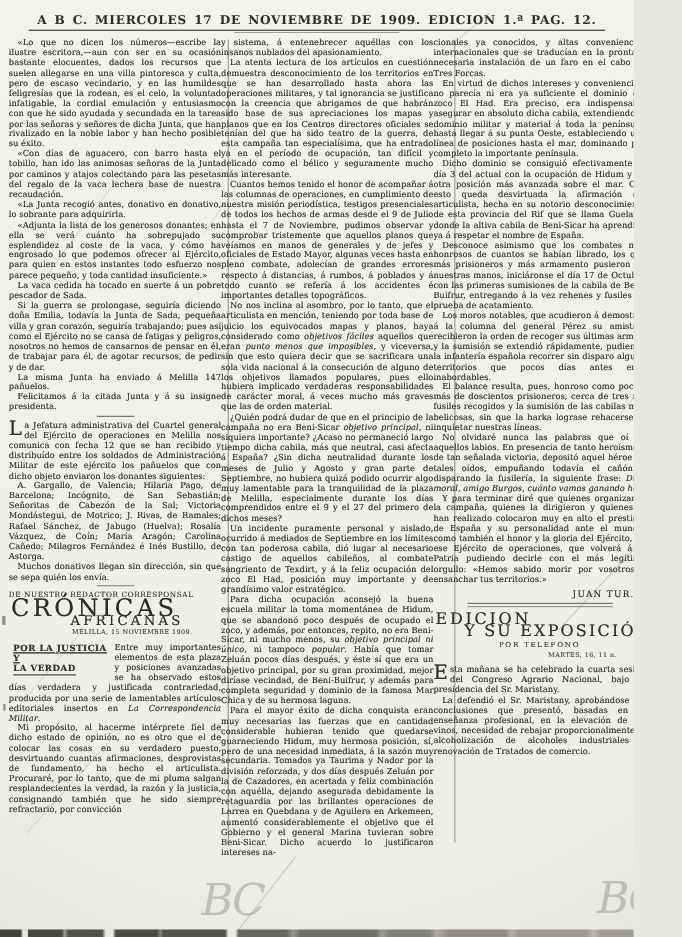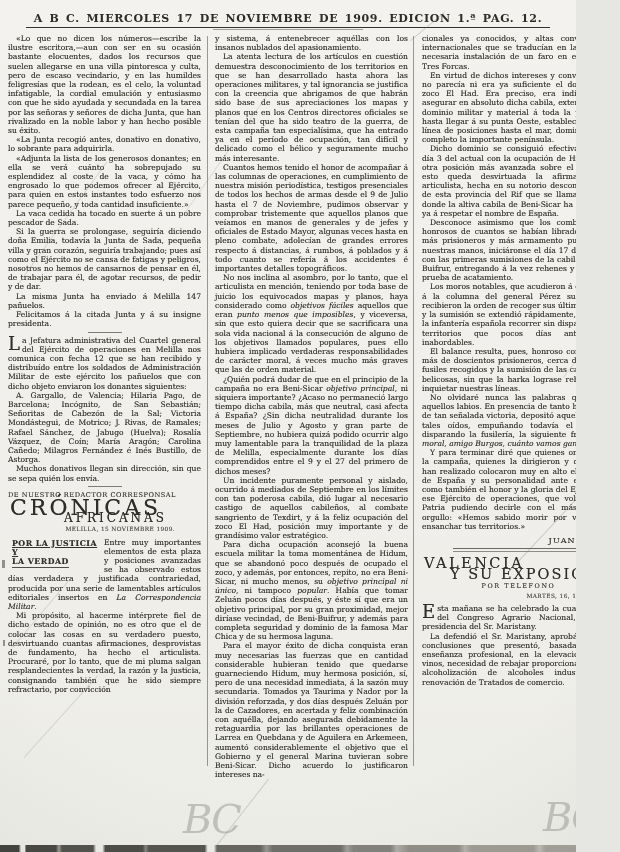--- a/index.html
+++ b/index.html
@@ -10,21 +10,21 @@
   .page::after{content:"";position:absolute;inset:0;pointer-events:none;
         background:radial-gradient(120% 90% at 50% 40%,rgba(255,255,255,0) 60%,rgba(120,118,110,.12) 100%);}
 
   
   .masthead{position:absolute;top:7px;left:0;right:0;text-align:center;z-index:3;}
   .masthead-line{display:inline-block;font-size:11px;font-weight:bold;letter-spacing:.7px;
         word-spacing:2px;color:#2e2c27;border-bottom:1.7px solid #34322c;padding:0 8px 2px;}
   .masthead-sub-rule{width:150px;margin:1px auto 0;border-top:1px solid rgba(60,58,50,.45);}
 
   
-  .columns{position:absolute;top:34px;left:8px;width:606px;display:flex;gap:14px;
+  .columns{position:absolute;top:34px;left:8px;width:606px;display:flex;
         filter:blur(.24px);z-index:2;}
   .col{flex:0 0 193px;width:193px;font-size:7.6px;line-height:9.2px;text-align:justify;
         color:#38362f;text-shadow:0 0 .4px rgba(40,38,32,.55);}
   .para{margin:0;text-indent:8px;}
   .para.noindent{text-indent:0;}
   .para.dropcap{text-indent:0;}
   .para.dropcap::first-letter{float:left;font-size:18px;line-height:13.5px;padding:1px 2px 0 0;color:#2f2d28;}
   .para i{font-style:italic;}
 
   .vrule{position:absolute;top:36px;height:730px;width:1px;background:rgba(62,60,52,.5);z-index:1;}
@@ -77,20 +77,21 @@
   <div class="vrule" style="left:207px"></div>
   <div class="vrule" style="left:413px"></div>
   <div class="vrule-frag" style="left:613px;top:150px;height:95px"></div>
   <div class="vrule-frag" style="left:613px;top:300px;height:60px"></div>
 
   <main class="columns">
 
     <section class="col">
       <div>
           <p class="para">«Lo que no dicen los números—escribe la ilustre escritora,—aun con ser en su ocasión bastante elocuentes, dados los recursos que suelen allegarse en una villa pintoresca y culta, pero de escaso vecindario, y en las humildes feligresías que la rodean, es el celo, la voluntad infatigable, la cordial emulación y entusiasmo con que he sido ayudada y secundada en la tarea por las señoras y señores de dicha Junta, que han rivalizado en la noble labor y han hecho posible su éxito.</p>
+          <p class="para">«Con días de aguacero, con barro hasta el tobillo, han ido las animosas señoras de la Junta por caminos y atajos colectando para las pesetas del regalo de la vaca lechera base de nuestra recaudación.</p>
           <p class="para">«La Junta recogió antes, donativo en donativo, lo sobrante para adquirirla.</p>
           <p class="para">«Adjunta la lista de los generosos donantes; en ella se verá cuánto ha sobrepujado su esplendidez al coste de la vaca, y cómo ha engrosado lo que podemos ofrecer al Ejército, para quien en estos instantes todo esfuerzo nos parece pequeño, y toda cantidad insuficiente.»</p>
           <p class="para">La vaca cedida ha tocado en suerte á un pobre pescador de Sada.</p>
           <p class="para">Si la guerra se prolongase, seguiría diciendo doña Emilia, todavía la Junta de Sada, pequeña villa y gran corazón, seguiría trabajando; pues así como el Ejército no se cansa de fatigas y peligros, nosotros no hemos de cansarnos de pensar en él, de trabajar para él, de agotar recursos, de pedir y de dar.</p>
           <p class="para">La misma Junta ha enviado á Melilla 147 pañuelos.</p>
           <p class="para">Felicitamos á la citada Junta y á su insigne presidenta.</p>
         </div>
       <div class="item-rule"></div>
       <div>
           <p class="para dropcap">La Jefatura administrativa del Cuartel general del Ejército de operaciones en Melilla nos comunica con fecha 12 que se han recibido y distribuído entre los soldados de Administración Militar de este ejército los pañuelos que con dicho objeto enviaron los donantes siguientes:</p>
@@ -138,21 +139,21 @@
           <p class="para">Dicho dominio se consiguió efectivamente el día 3 del actual con la ocupación de Hidum y de otra posición más avanzada sobre el mar. Con esto queda desvirtuada la afirmación del articulista, hecha en su notorio desconocimiento de esta provincia del Rif que se llama Guelaya, donde la altiva cabila de Beni-Sicar ha aprendido ya á respetar el nombre de España.</p>
           <p class="para">Desconoce asimismo que los combates más honrosos de cuantos se habían librado, los que más prisioneros y más armamento pusieron en nuestras manos, iniciáronse el día 17 de Octubre con las primeras sumisiones de la cabila de Beni-Buifrur, entregando á la vez rehenes y fusiles en prueba de acatamiento.</p>
           <p class="para">Los moros notables, que acudieron á demostrar á la columna del general Pérez su amistad, recibieron la orden de recoger sus últimas armas, y la sumisión se extendió rápidamente, pudiendo la infantería española recorrer sin disparo alguno territorios que pocos días antes eran inabordables.</p>
           <p class="para">El balance resulta, pues, honroso como pocos: más de doscientos prisioneros, cerca de tres mil fusiles recogidos y la sumisión de las cabilas más belicosas, sin que la harka lograse rehacerse ni inquietar nuestras líneas.</p>
           <p class="para">No olvidaré nunca las palabras que oí de aquellos labios. En presencia de tanto heroísmo y de tan señalada victoria, depositó aquel héroe en tales oídos, empuñando todavía el cañón y disparando la fusilería, la siguiente frase: <i>Diga moral, amigo Burgos, cuánto vamos ganando hoy</i>.</p>
           <p class="para">Y para terminar diré que quienes organizaron la campaña, quienes la dirigieron y quienes la han realizado colocaron muy en alto el prestigio de España y su personalidad ante el mundo, como también el honor y la gloria del Ejército, de ese Ejército de operaciones, que volverá á la Patria pudiendo decirle con el más legítimo orgullo: «Hemos sabido morir por vosotros y ensanchar tus territorios.»</p>
         </div>
       <div class="signature">JUAN TUR.</div>
       <div class="end-rule"></div>
       <h2 class="article-title val">
-        <span class="t1">VALENCIA</span>
+        <span class="t1">EDICION</span>
         <span class="t2">Y SU EXPOSICIÓN,</span>
       </h2>
       <div class="byline">POR TELEFONO</div>
       <div class="dateline">MARTES, 16, 11 n.</div>
       <div>
           <p class="para dropcap">Esta mañana se ha celebrado la cuarta sesión del Congreso Agrario Nacional, bajo la presidencia del Sr. Maristany.</p>
           <p class="para">La defendió el Sr. Maristany, aprobándose las conclusiones que presentó, basadas en la enseñanza profesional, en la elevación de los vinos, necesidad de rebajar proporcionalmente la alcoholización de alcoholes industriales y renovación de Tratados de comercio.</p>
         </div>
     </section>
 

